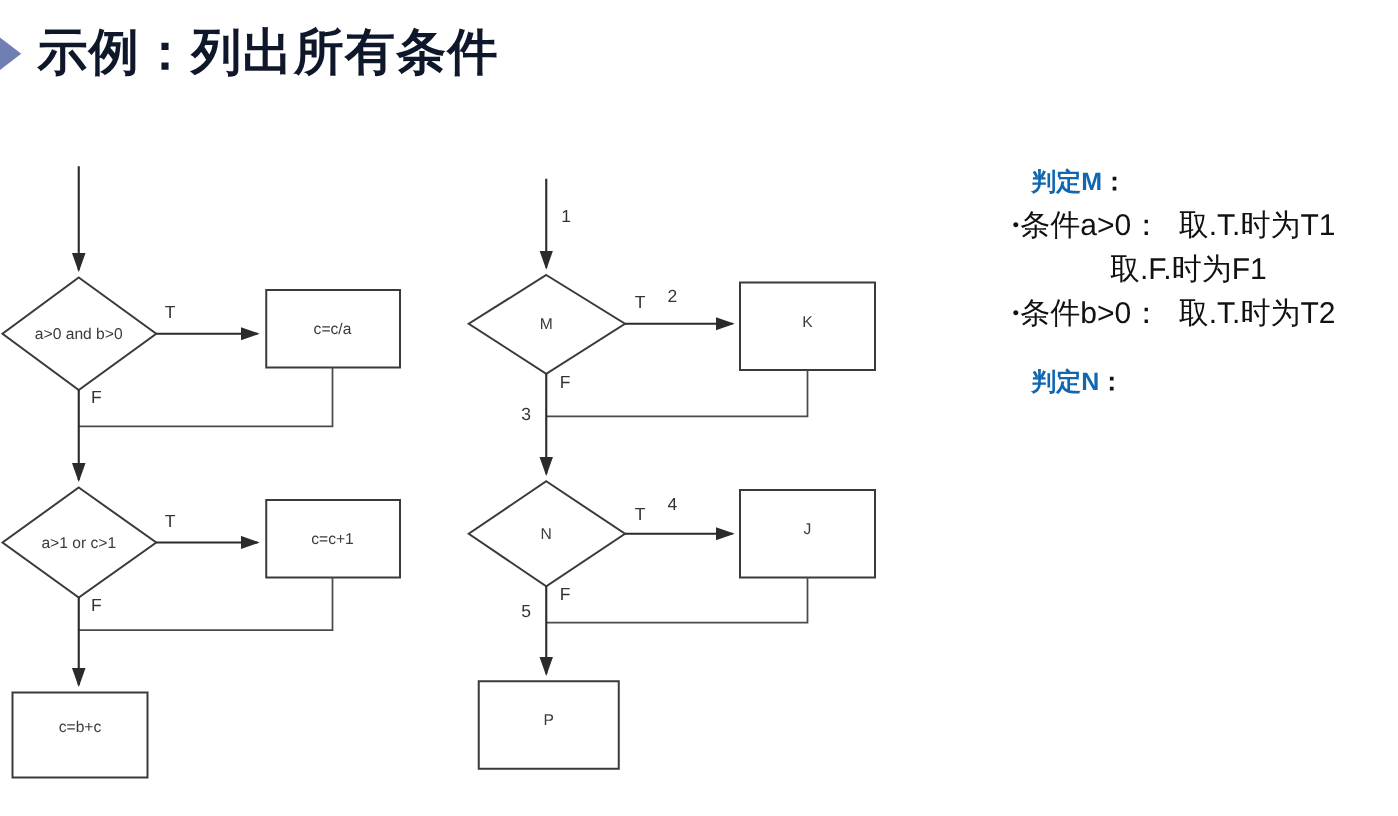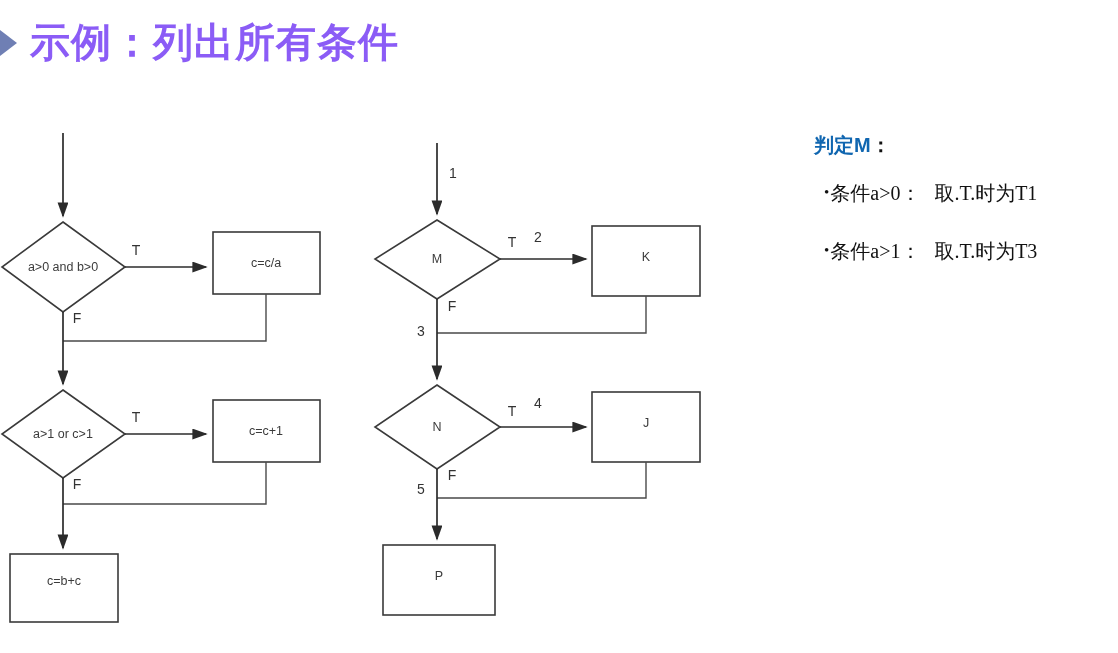--- a/index.html
+++ b/index.html
@@ -34,21 +34,21 @@
     border-bottom: 13px solid transparent;
     border-left: 17px solid #6f7fb4;
   }
   #page-title {
     position: absolute;
     left: 30px;
     top: 6px;
     font-size: 40px;
     font-weight: bold;
     letter-spacing: 1px;
-    color: #8b5cf6;
+    color: #0f172a;
     white-space: nowrap;
     line-height: 56px;
   }
 
   
   #flow-layer {
     position: absolute;
     left: 0;
     top: 0;
     width: 1118px;
@@ -89,34 +89,33 @@
     position: absolute;
     left: 806px;
     top: 132px;
     width: 306px;
   }
   .note-block { margin-bottom: 26px; }
   .note-heading {
     font-size: 20px;
     font-weight: bold;
     color: #1066B0;
-    margin: 0 0 6px 8px;
+    margin: 0 0 6px 19px;
     white-space: nowrap;
   }
   .note-heading .colon {
     color: #111111;
     font-weight: bold;
   }
   .note-line {
-    font-size: 20px;
+    font-size: 24px;
     color: #111111;
     line-height: 31px;
     white-space: nowrap;
-    margin: 18px;
-    font-family: Liberation Serif, serif;
+    margin: 4px;
   }
   .note-line.bulleted::before {
     content: "\2022";
     font-size: 15px;
     margin-right: 1px;
     vertical-align: 3px;
   }
   .note-line.indented {
     padding-left: 78px;
   }
@@ -216,24 +215,26 @@
   </g>
 </svg>
 
 <div id="notes-panel">
 
   <div class="note-block">
     <div class="note-heading"><span>判定M</span><span class="colon">：</span></div>
 
     <p class="note-line bulleted"><span class="cond">条件a&gt;0：</span><span class="gap"></span><span>取.T.时为T1</span></p>
 
-
+    <p class="note-line indented"><span>取.F.时为F1</span></p>
+
+    <p class="note-line bulleted"><span class="cond">条件b&gt;0：</span><span class="gap"></span><span>取.T.时为T2</span></p>
 
   </div>
 
   <div class="note-block">
-
-    <p class="note-line bulleted"><span class="cond">条件a&gt;1：</span><span class="gap"></span><span>取.T.时为T3</span></p>
+    <div class="note-heading"><span>判定N</span><span class="colon">：</span></div>
+
 
 
 
   </div>
 </div>
 
 </body></html>

